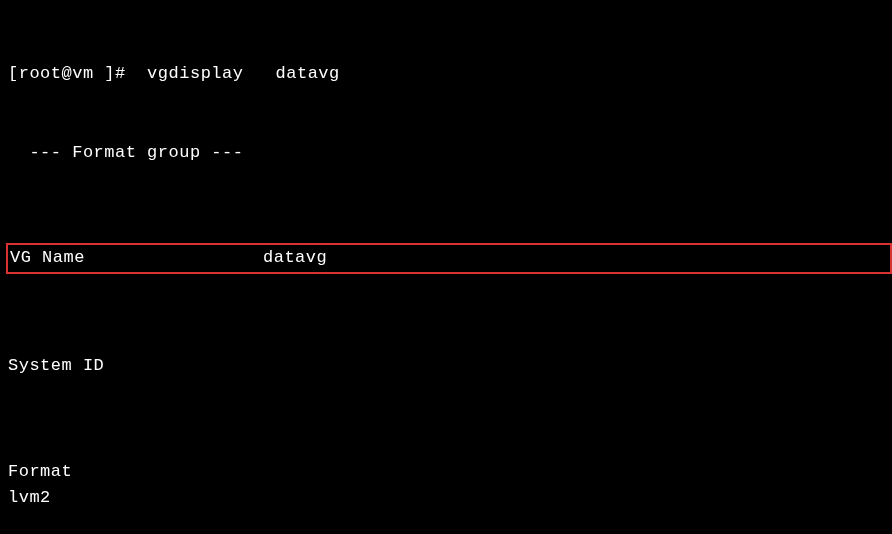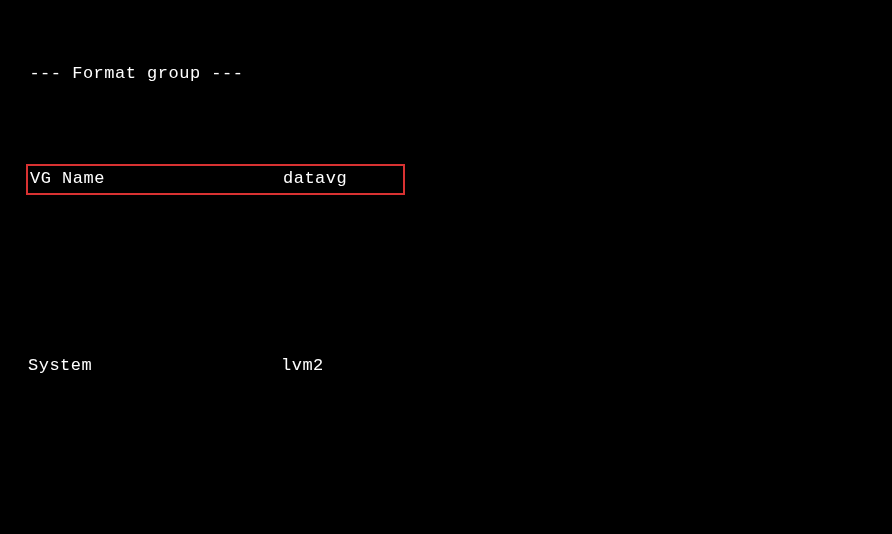--- a/index.html
+++ b/index.html
@@ -35,37 +35,39 @@
     .highlight-box {
       display: inline-block;
       border: 2.5px solid #d93232;
       margin-left: -2px;
       padding-left: 2px;
       margin-top: -2px;
       padding-bottom: 1px;
     }
     .row {
       display: flex;
+      flex-direction: column;
     }
     .indent {
       display: inline-block;
       width: 20px;
     }
   </style>
 </head>
 <body>
 
 <div class="terminal">
+  <div class="line"><span>[root@vm ]#</span><span>  vgdisplay   datavg</span></div>
   <div class="line">  --- Format group ---</div>
 
   <div class="row"><span class="indent"></span><span class="highlight-box"><span class="label">VG Name</span><span class="value" style="width:120px">datavg</span></span></div>
 
-  <div class="row"><span class="indent"></span><span class="value"></span></div>
+  <div class="row"><span class="indent"></span><span class="label">System ID</span><span class="value"></span></div>
 
-  <div class="row"><span class="indent"></span><span class="label">System</span><span class="value">lvm2</span></div>
+  <div class="row"><span class="indent"></span><span class="label">Format</span><span class="value">lvm2</span></div>
 
   
 
   
 
   
 
   
 
   

